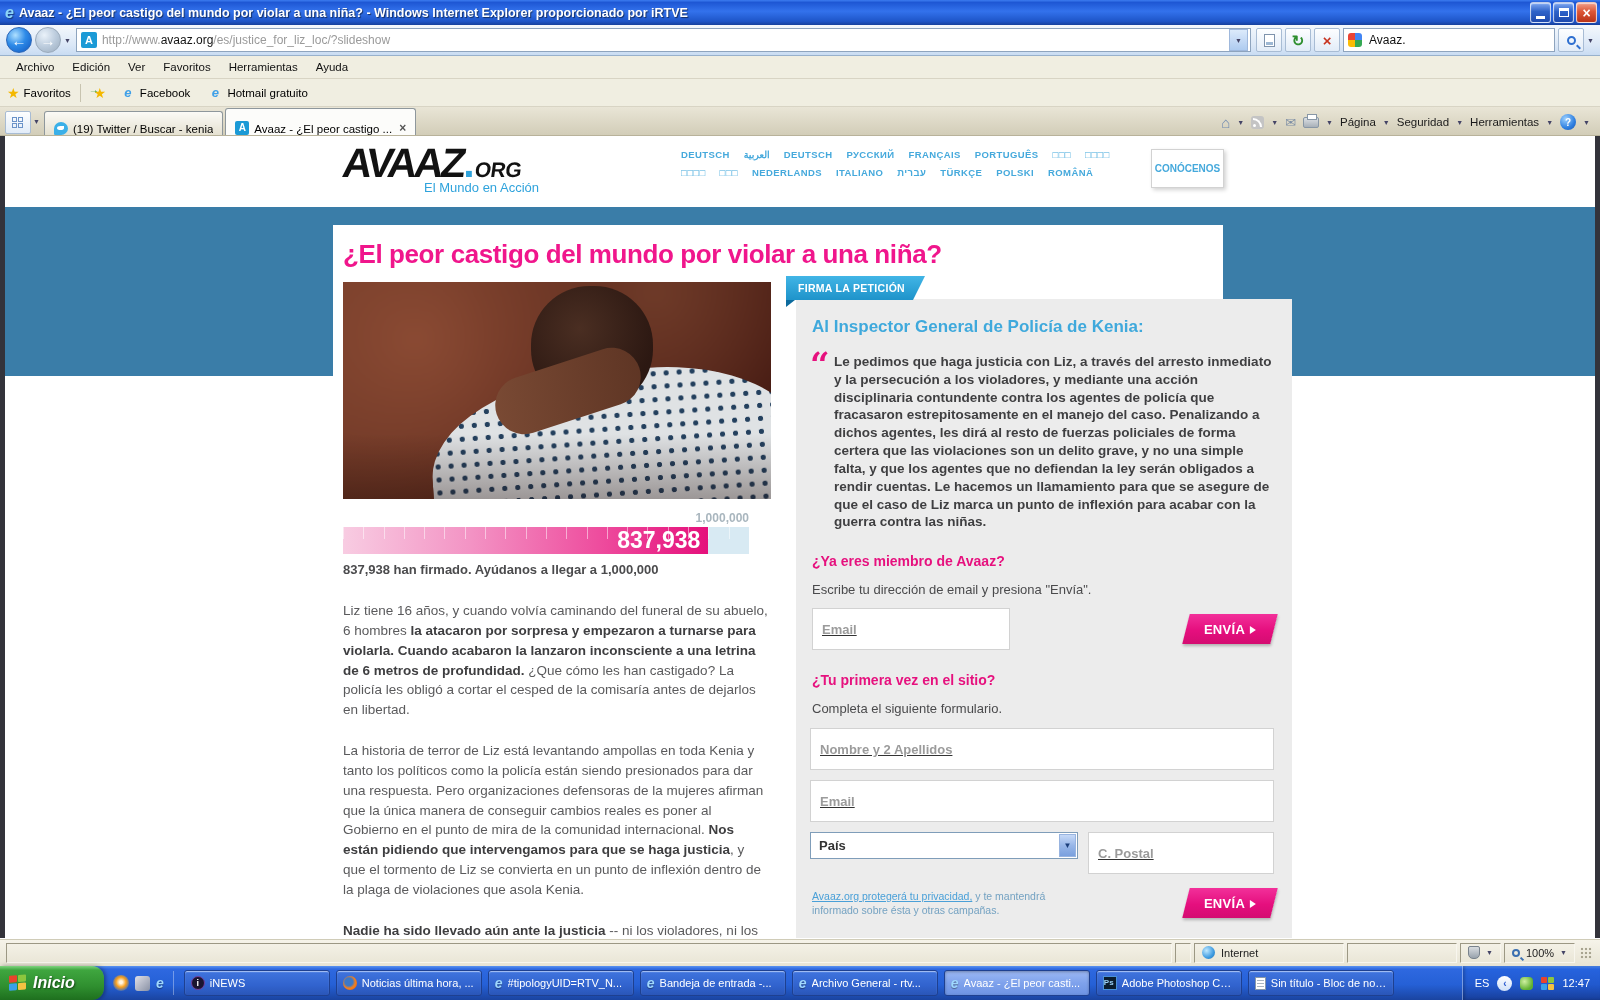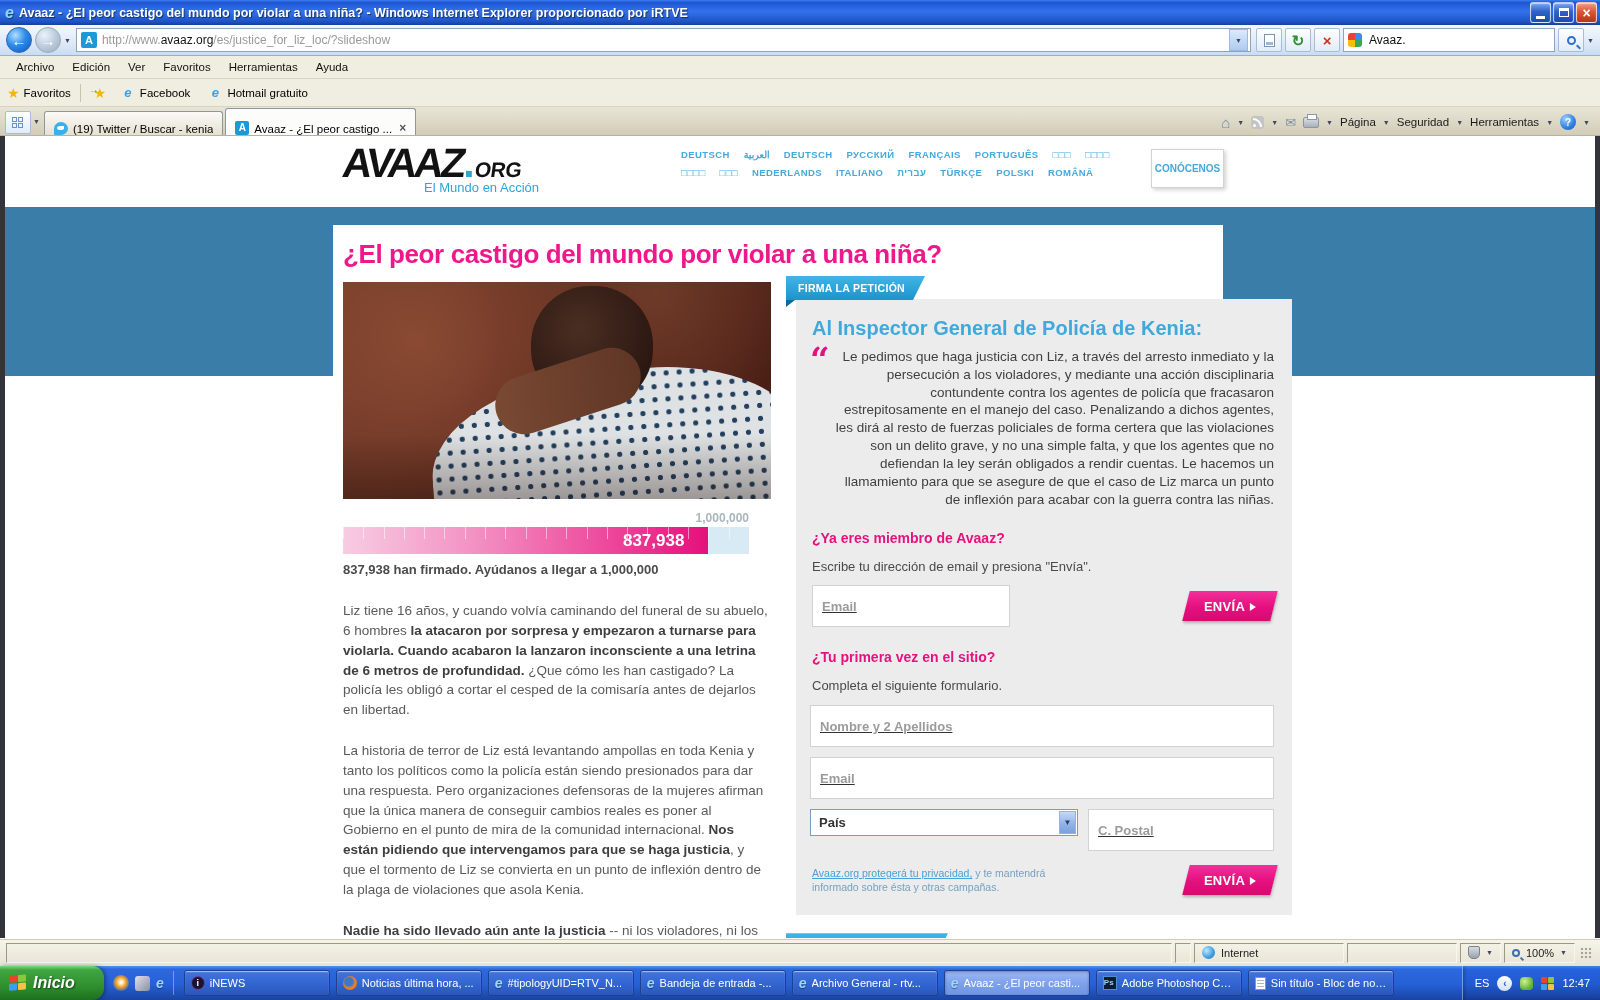--- a/index.html
+++ b/index.html
@@ -129,42 +129,42 @@
   .ph-hand { position:absolute; left:150px; top:80px; width:150px; height:58px; border-radius:30px;
     background:linear-gradient(100deg,#7A4A34,#5E3524); transform:rotate(-18deg); }
   .ph-shade { position:absolute; inset:0; background:linear-gradient(180deg,rgba(0,0,0,0) 70%,rgba(30,10,5,.35)); }
 
   
   .progress-wrap { margin-top:12px; width:406px; }
   .goal { text-align:right; color:#A9B6BE; font-weight:bold; font-size:12px; height:16px; }
   .pbar { height:27px; background:#D8EAF3; position:relative; }
   .pfill { height:100%; display:flex; align-items:center; justify-content:flex-end;
     background:linear-gradient(90deg,#F8CCE2 0%,#F393C4 35%,#EE4D9E 70%,#E5107B 100%); }
-  .pcount { color:#fff; font-weight:bold; font-size:17px; padding-right:24px; }
+  .pcount { color:#fff; font-weight:bold; font-size:23px; padding-right:8px; }
   .pticks { position:absolute; left:0; right:0; top:0; height:45%; pointer-events:none;
     background-image:repeating-linear-gradient(90deg,rgba(255,255,255,.5) 0 1px,rgba(255,255,255,0) 1px 20.3px); }
   .pcaption { margin-top:8px; font-weight:bold; font-size:13px; color:#4B4B4D; }
 
   .paras { margin-top:24px; width:425px; font-size:13.5px; line-height:1.47; color:#5A5A5C; }
   .paras p { margin:0 0 21px 0; }
   .paras b { color:#3E3E40; }
 
   
   .ribbon-wrap { position:relative; z-index:2; }
   .ribbon-wrap.first { margin-top:-6px; }
   .ribbon { display:inline-block; height:24px; line-height:24px; padding:0 20px 0 12px;
     background:linear-gradient(180deg,#41B5E6,#1E93CA); color:#fff; font-weight:bold; font-size:10.5px; letter-spacing:.3px;
     clip-path:polygon(0 0,100% 0,calc(100% - 12px) 100%,0 100%); }
   .ribbon-fold { position:absolute; left:0; top:24px; width:0; height:0;
     border-top:7px solid #0C6B9E; border-right:9px solid transparent; }
   .sidebar-box { background:#ECECEC; margin:-1px 5px 0 10px; padding:16px 18px 20px 14px; }
-  .recipient { color:#3FA9DC; font-weight:bold; font-size:20px; margin:2px 0 8px 2px; }
+  .recipient { color:#3FA9DC; font-weight:bold; font-size:17px; margin:2px 0 16px 2px; }
   .quote-row { display:flex; }
   .qmark { color:#E6117E; font-size:34px; font-weight:bold; font-family:"DejaVu Serif", serif; line-height:22px; width:24px; flex:none; }
-  .ptext { font-weight:normal; font-size:13.5px; line-height:1.32; color:#3F3F41;text-align:right; }
+  .ptext { font-weight:bold; font-size:13.5px; line-height:1.32; color:#3F3F41; }
   .pink-heading { color:#E6117E; font-weight:bold; font-size:14px; margin:22px 0 0 2px; }
   .instruction { font-size:13px; color:#4A4A4C; margin:13px 0 0 2px; }
   .email-row { display:flex; align-items:center; margin-top:11px; padding-left:2px; }
   .input { height:42px; border:1px solid #D2D2D2; background:#fff; font-family:inherit; font-size:13px; font-weight:bold;
     color:#333; padding:0 0 0 9px; outline:none;text-decoration:underline; }
   .input::placeholder { color:#9B9B9B; font-weight:bold; opacity:1; }
   .email-input { width:198px; }
   .btn-send { margin-left:auto; height:30px; width:88px; border:none; cursor:pointer;
     background:linear-gradient(180deg,#F2309A 0%,#E50F7E 55%,#D40C71 100%);
     transform:skewX(-14deg); display:flex; align-items:center; justify-content:center;

